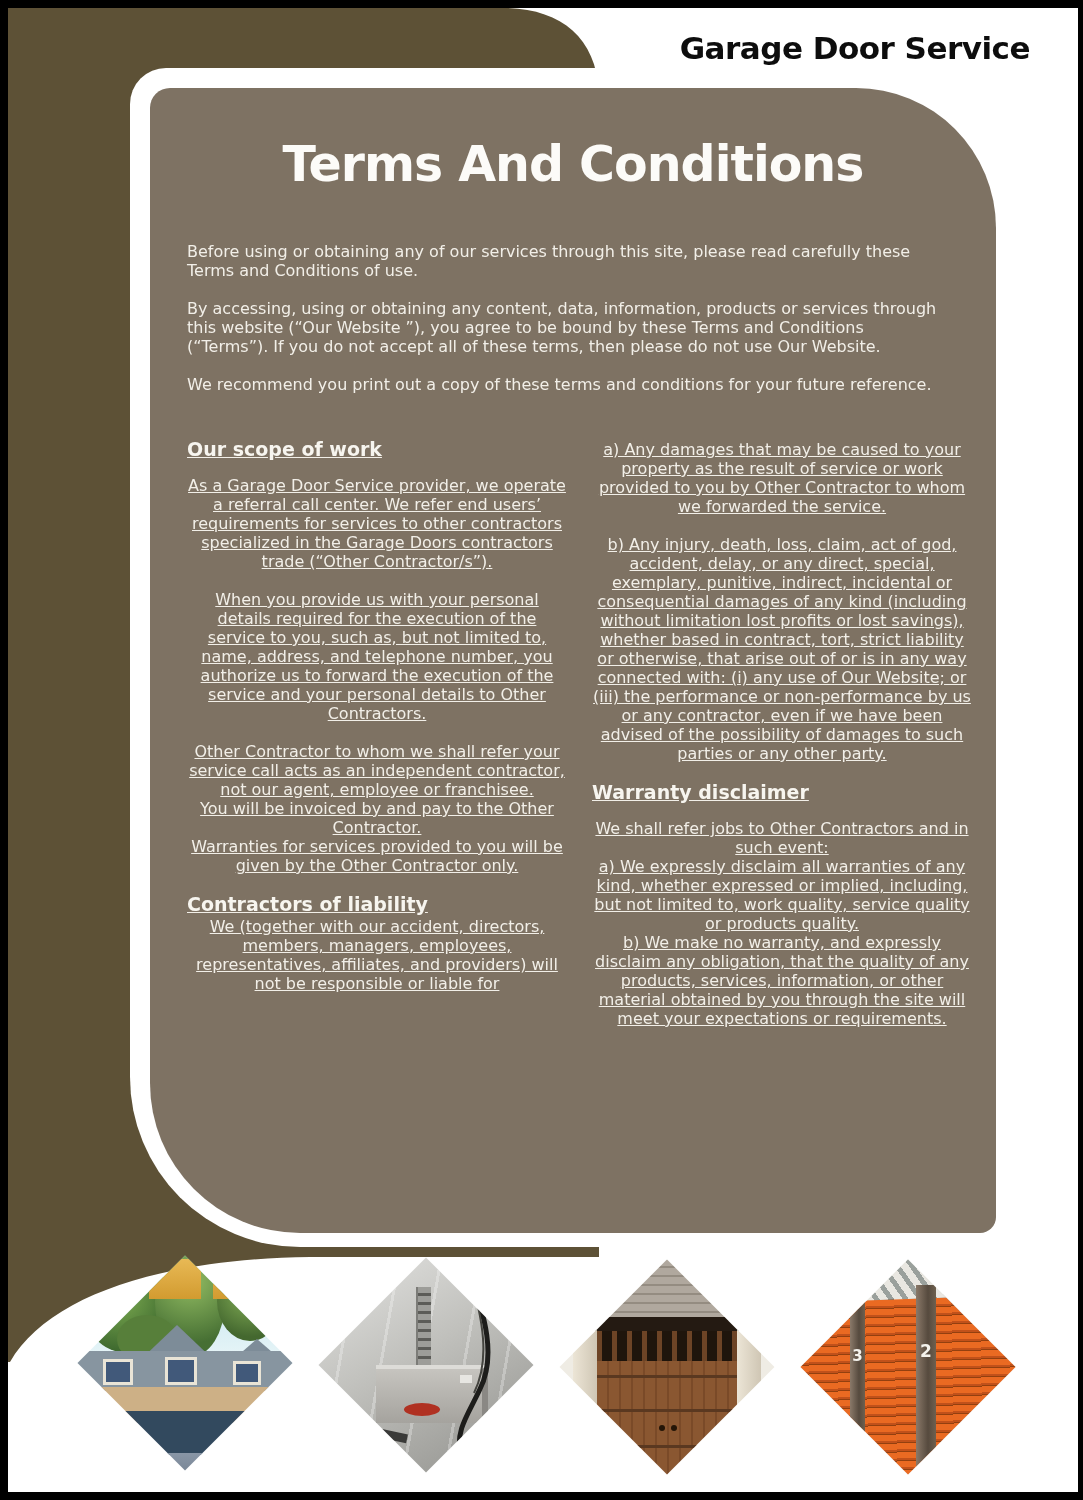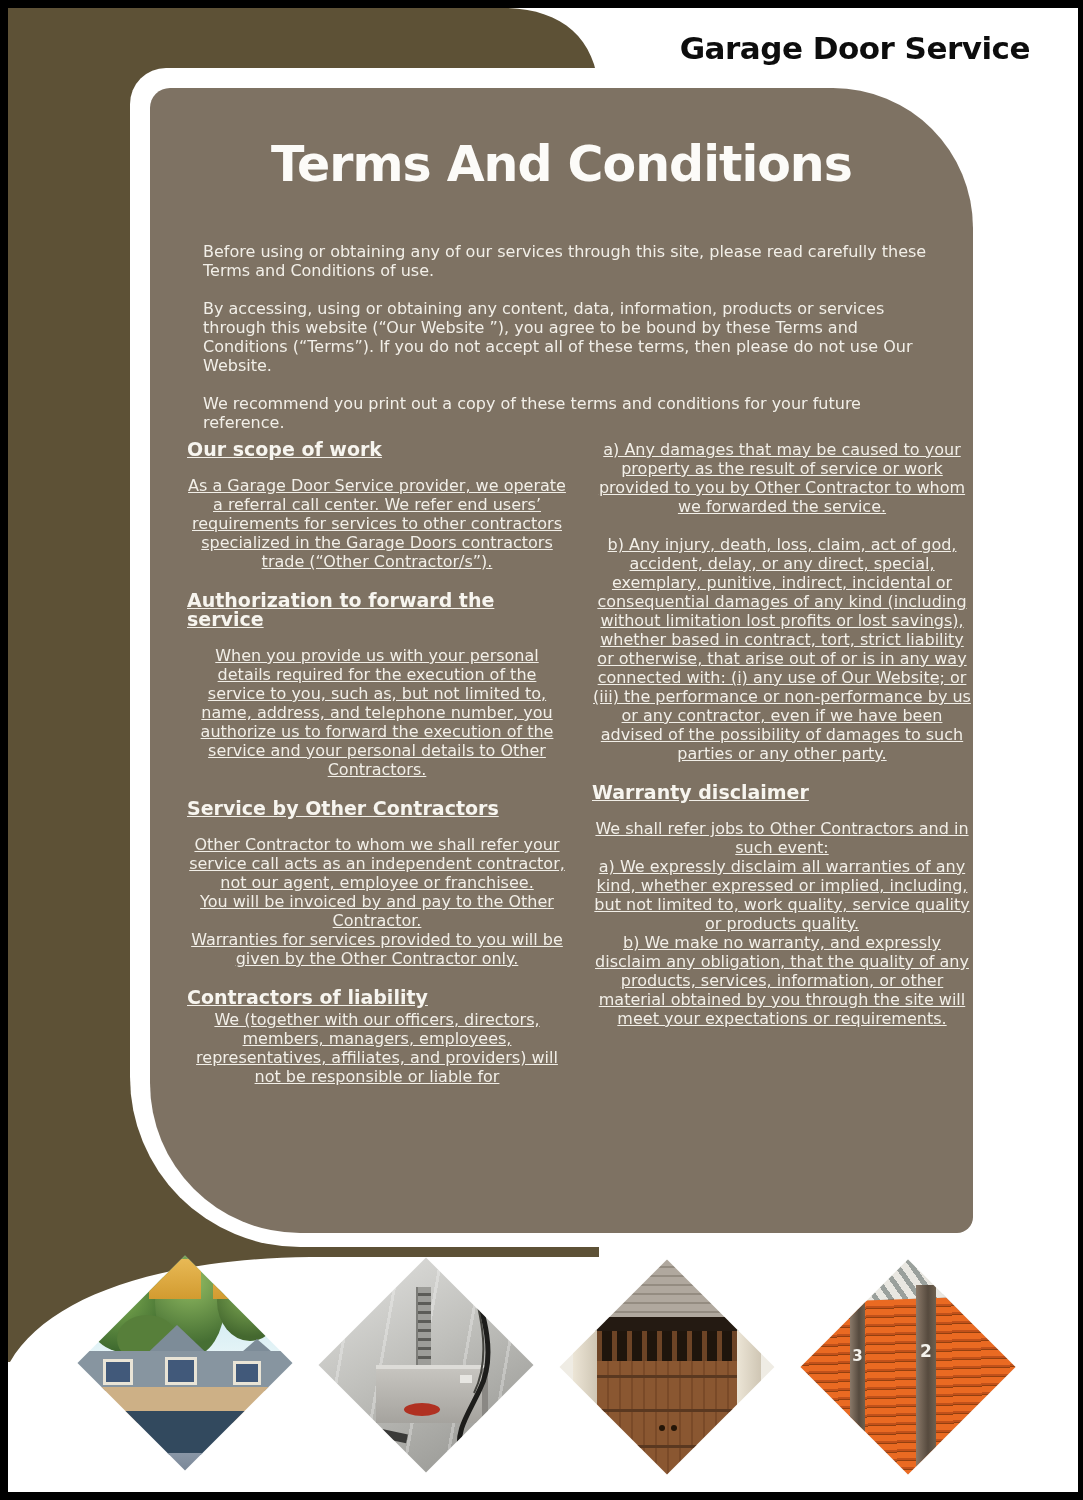--- a/index.html
+++ b/index.html
@@ -18,34 +18,35 @@
   .panel-outer{
     position:absolute;left:122px;top:60px;width:872px;height:1179px;
     background:#ffffff;z-index:2;
     border-radius:36px 160px 30px 170px;
   }
   .panel{
     position:absolute;left:142px;top:80px;width:823px;height:1145px;
     background:#7e7263;z-index:3;
     border-radius:20px 140px 16px 150px;
     color:#f2efe8;
+    padding-left:23px;
   }
   .logo{
     position:absolute;top:22px;right:48px;z-index:4;
     font-size:31px;font-weight:900;color:#0d0d0d;letter-spacing:-0.5px;
   }
   .title{
     position:absolute;top:48px;left:0;width:100%;text-align:center;
     font-size:49px;font-weight:800;letter-spacing:-1px;color:#fcfbf8;
   }
   .intro{
     position:absolute;left:37px;top:154px;width:750px;
     font-size:16px;line-height:19px;
   }
-  .intro p{margin:0 0 19px 16px;}
+  .intro p{margin:0 0 19px 0;}
   .cols{
     position:absolute;left:37px;top:352px;width:790px;
     display:flex;gap:25px;
     font-size:16px;line-height:19px;text-decoration:underline;
   }
   .col{width:380px;}
   .col h3{
     font-size:19px;font-weight:bold;color:#f7f5ef;
     margin:20px 0 17px 0;
   }
@@ -145,30 +146,28 @@
       <p>By accessing, using or obtaining any content, data, information, products or services through this website (“Our Website ”), you agree to be bound by these Terms and Conditions (“Terms”). If you do not accept all of these terms, then please do not use Our Website.</p>
       <p>We recommend you print out a copy of these terms and conditions for your future reference.</p>
     </div>
 
     <div class="cols">
 
       <div class="col">
         <h3 class="first">Our scope of work</h3>
         <p>As a Garage Door Service provider, we operate a referral call center. We refer end users’ requirements for services to other contractors specialized in the Garage Doors contractors trade (“Other Contractor/s”).</p>
 
-        <h3>Authorization to forward the service</h3>
         <p>When you provide us with your personal details required for the execution of the service to you, such as, but not limited to, name, address, and telephone number, you authorize us to forward the execution of the service and your personal details to Other Contractors.</p>
 
-        <h3>Service by Other Contractors</h3>
         <p>Other Contractor to whom we shall refer your service call acts as an independent contractor, not our agent, employee or franchisee.
 You will be invoiced by and pay to the Other Contractor.
 Warranties for services provided to you will be given by the Other Contractor only.</p>
 
         <h3 class="tight">Contractors of liability</h3>
-        <p>We (together with our officers, directors, members, managers, employees, representatives, affiliates, and providers) will not be responsible or liable for</p>
+        <p>We (together with our accident, directors, members, managers, employees, representatives, affiliates, and providers) will not be responsible or liable for</p>
       </div>
 
       <div class="col">
         <p>a) Any damages that may be caused to your property as the result of service or work provided to you by Other Contractor to whom we forwarded the service.</p>
         <p>b) Any injury, death, loss, claim, act of god, accident, delay, or any direct, special, exemplary, punitive, indirect, incidental or consequential damages of any kind (including without limitation lost profits or lost savings), whether based in contract, tort, strict liability or otherwise, that arise out of or is in any way connected with: (i) any use of Our Website; or (iii) the performance or non-performance by us or any contractor, even if we have been advised of the possibility of damages to such parties or any other party.</p>
 
         <h3>Warranty disclaimer</h3>
         <p>We shall refer jobs to Other Contractors and in such event:
 a) We expressly disclaim all warranties of any kind, whether expressed or implied, including, but not limited to, work quality, service quality or products quality.
 b) We make no warranty, and expressly disclaim any obligation, that the quality of any products, services, information, or other material obtained by you through the site will meet your expectations or requirements.</p>

